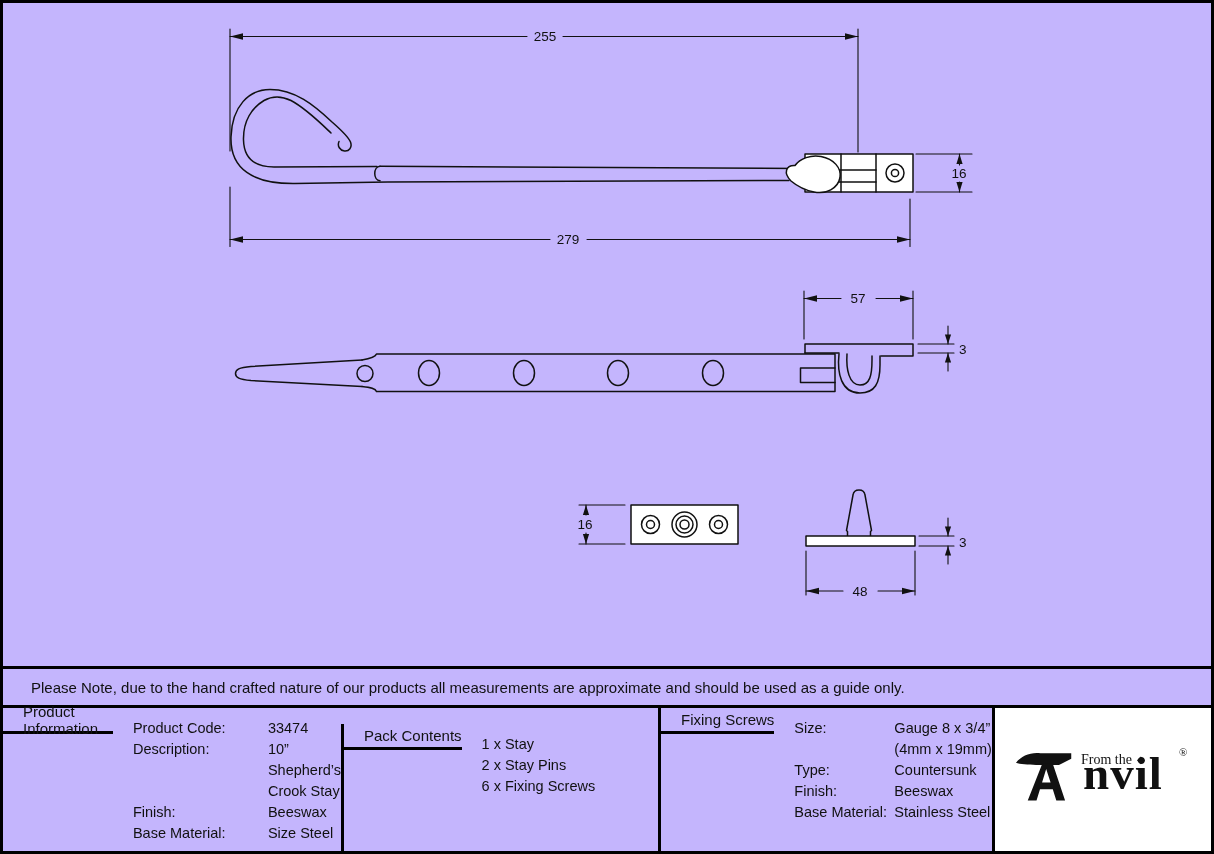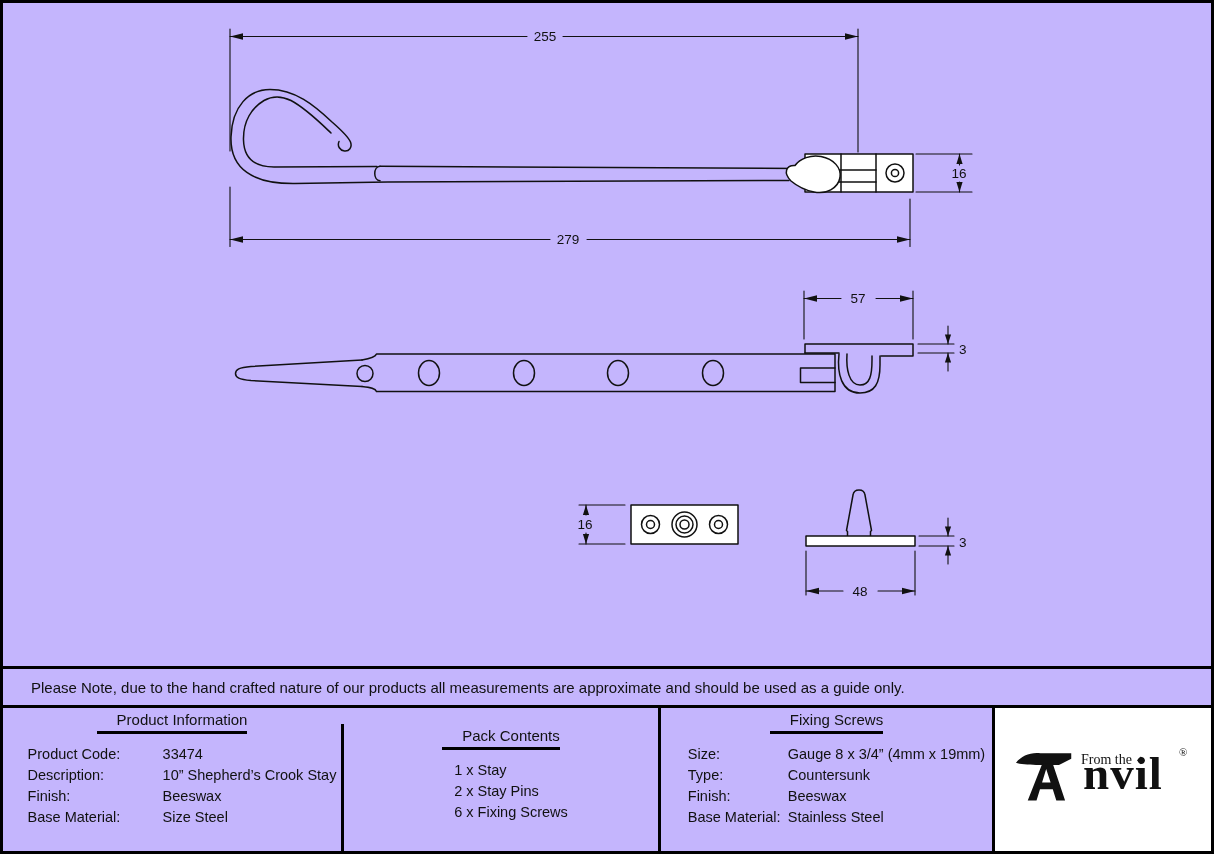--- a/index.html
+++ b/index.html
@@ -2,21 +2,21 @@
 <html><head>
 <meta charset="utf-8">
 <style>
   html,body{margin:0;padding:0;background:#fff;}
   body{width:1214px;height:854px;position:relative;font-family:"Liberation Sans",sans-serif;color:#111;}
   .sheet{position:absolute;inset:0;border:3px solid #000;display:flex;flex-direction:column;background:#c4b5fd;}
   .drawing-area{height:663px;position:relative;}
   .drawing-area svg{display:block;}
   .note-row{border-top:3px solid #000;height:36px;display:flex;align-items:center;padding-left:28px;font-size:15px;}
   .info-table{border-top:3px solid #000;flex:1;display:flex;min-height:0;}
-  .col{display:flex;flex-direction:column;align-items:center;}
+  .col{display:flex;}
   .col-1{width:338px;}
   .col-2{width:314px;margin-top:16px;}
   .col-3{width:331px;}
   .col-sep{border-left:3px solid #000;}
   .col-header{height:23px;border-bottom:3px solid #000;display:flex;align-items:center;padding-left:20px;font-size:15px;}
   .col-body{flex:1;padding:10px 0 0 20px;font-size:14.5px;line-height:21px;}
   .kv-row{display:flex;}
   .kv-row .k{width:135px;flex:none;}
   .col-3 .kv-row .k{width:100px;}
   .logo-cell{flex:1;border-left:3px solid #000;position:relative;background:#fff;}

